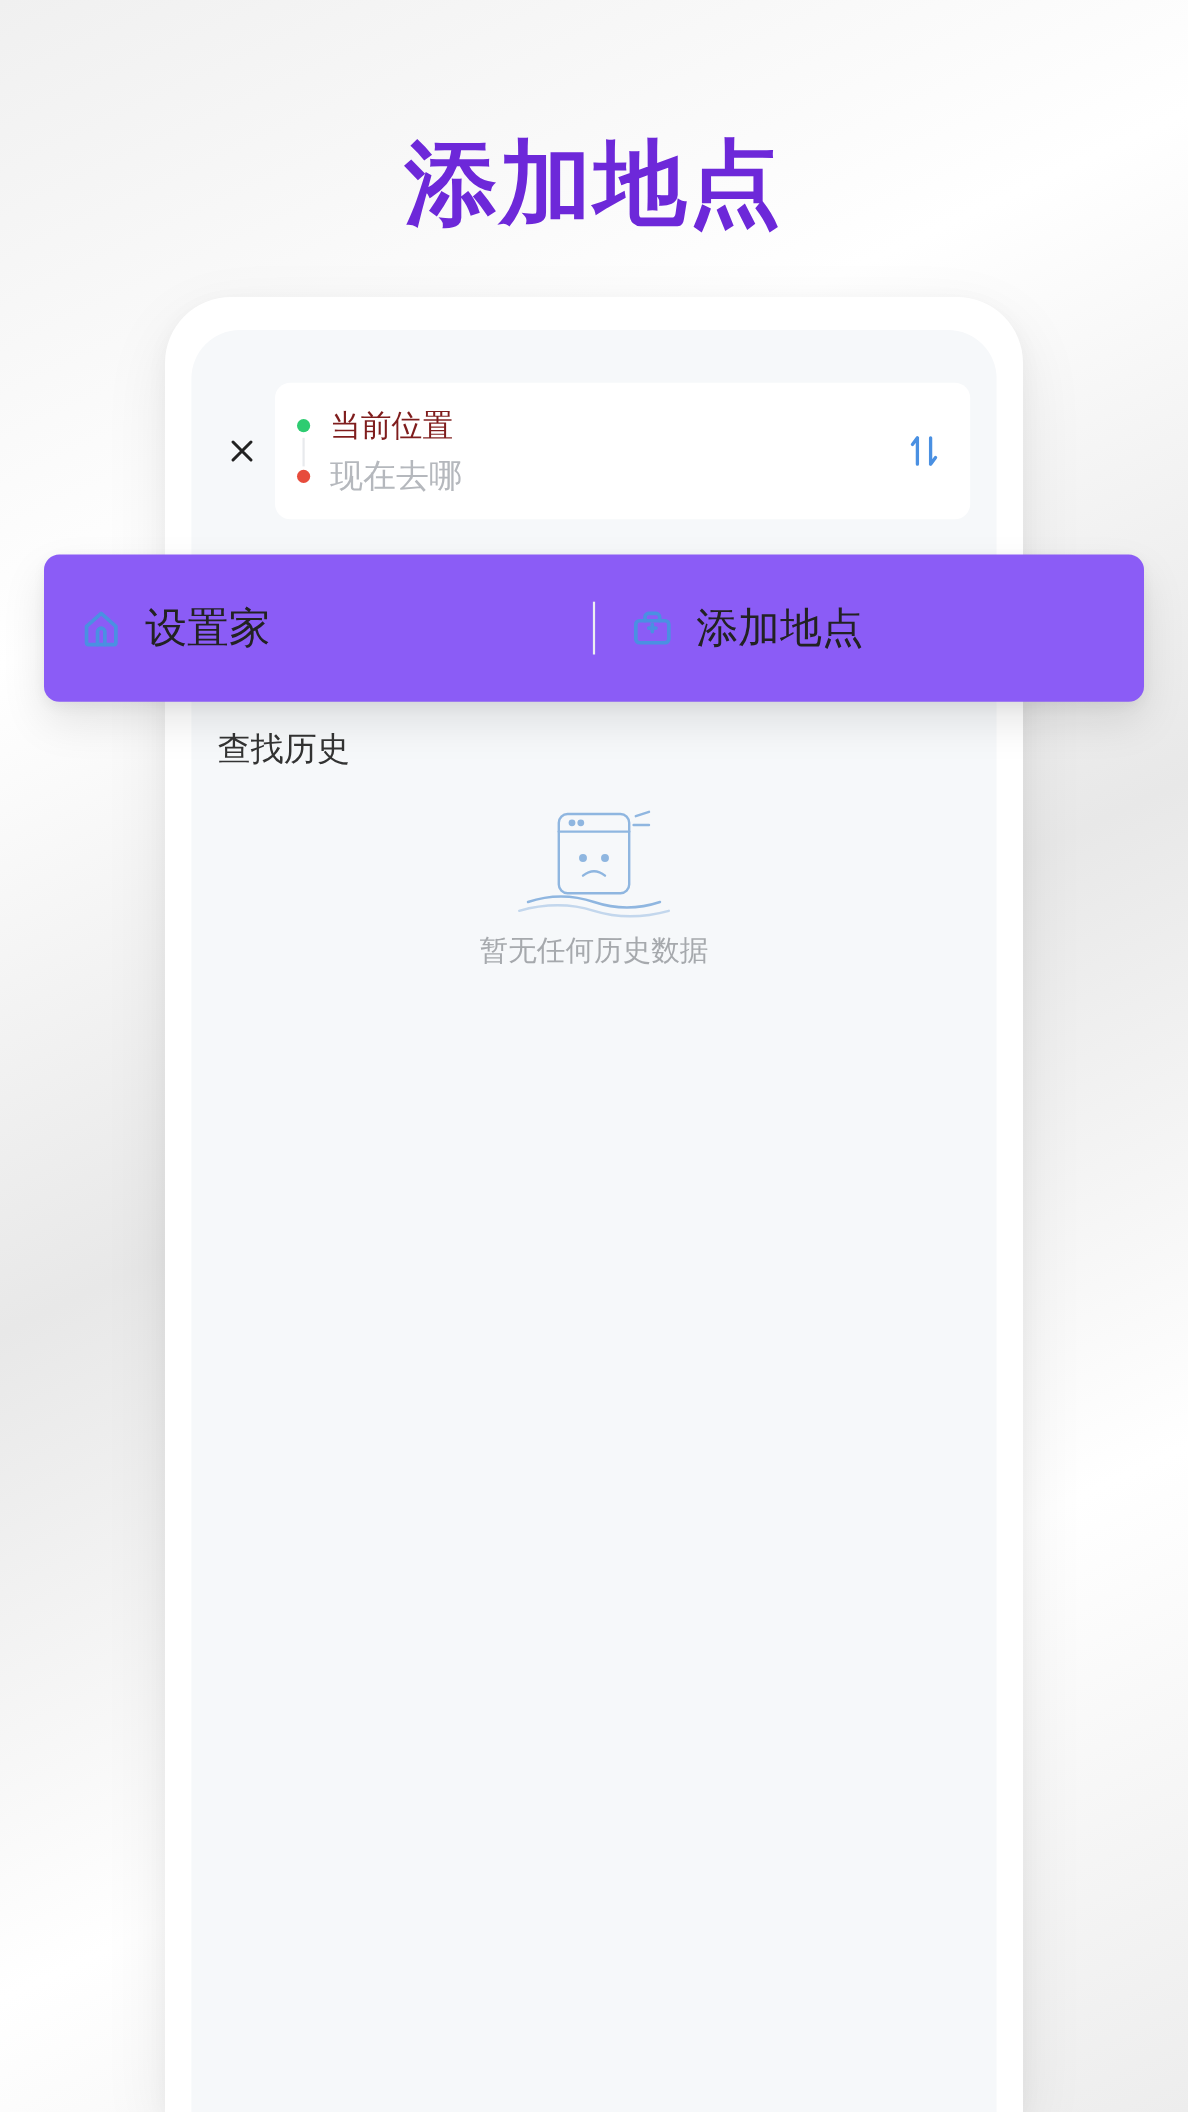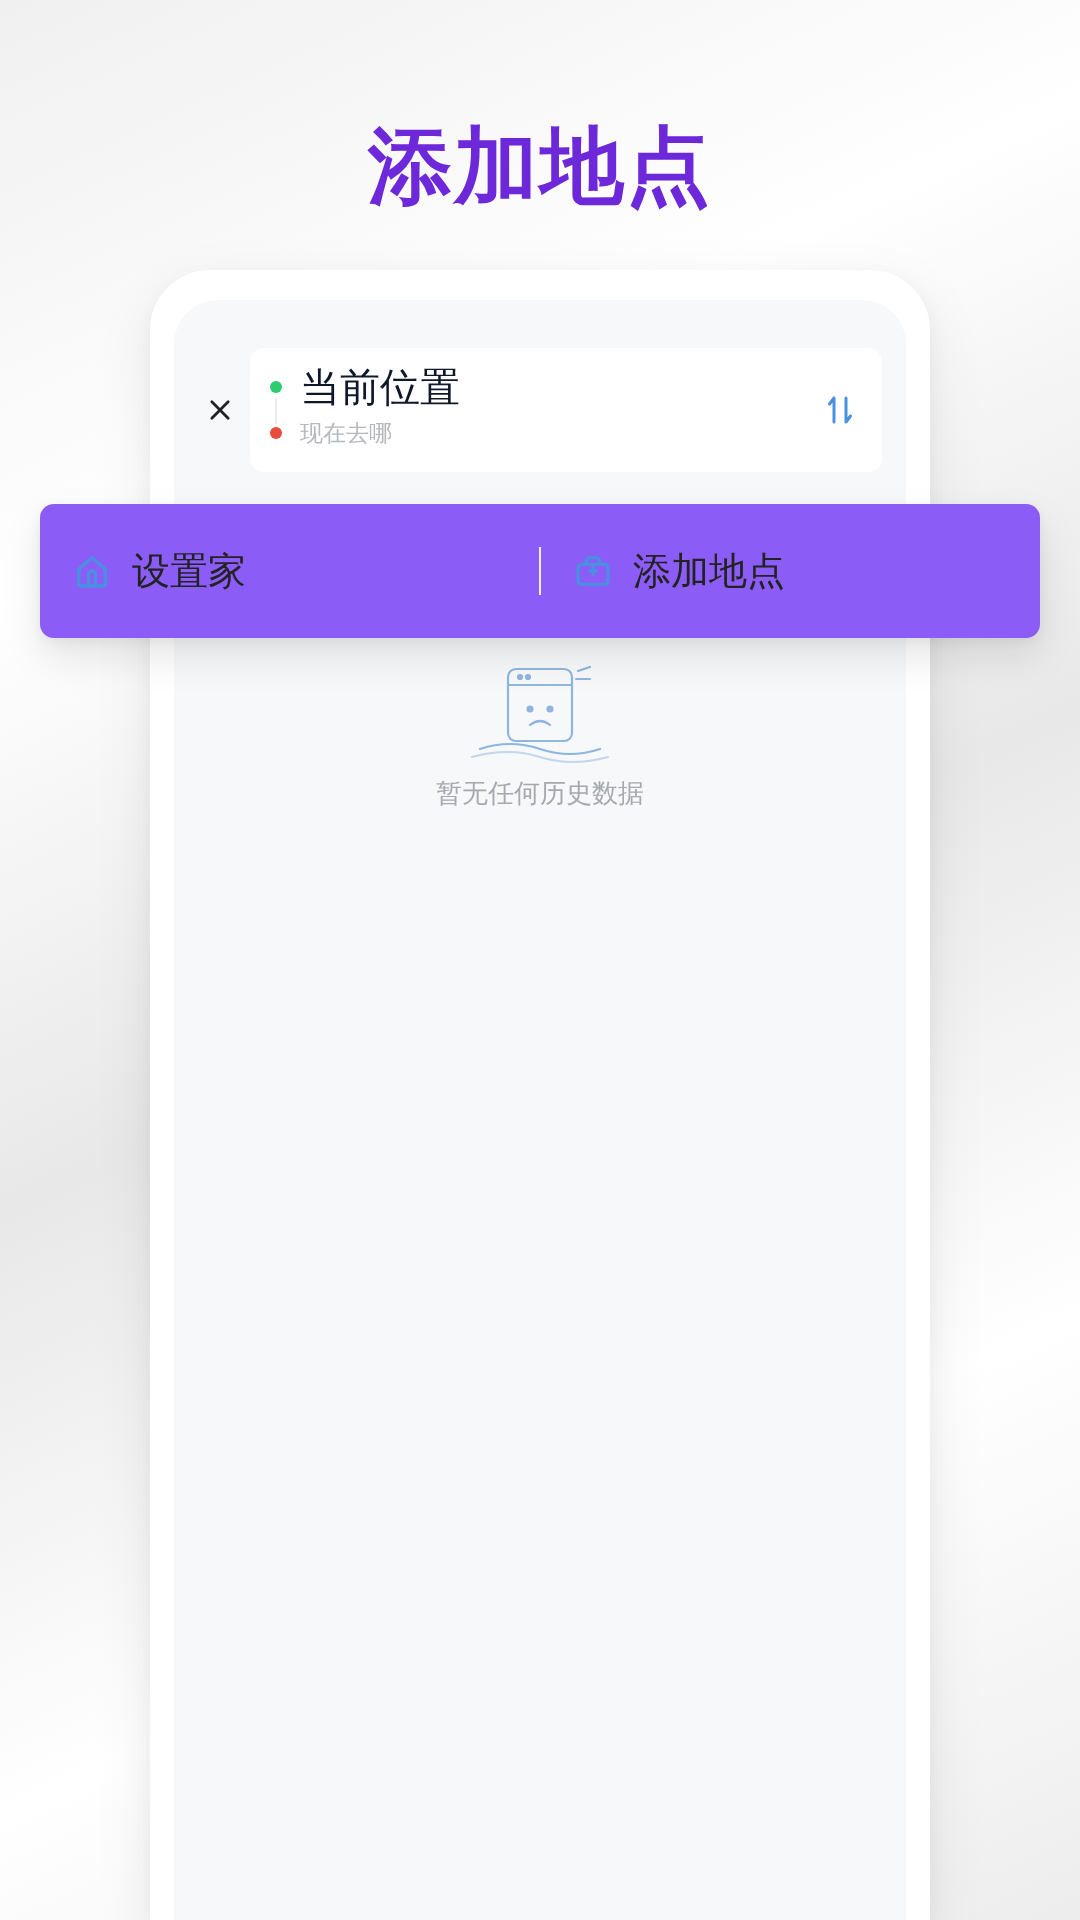--- a/index.html
+++ b/index.html
@@ -76,26 +76,26 @@
 }
 .dot {
   width: 12px;
   height: 12px;
   border-radius: 50%;
   margin-right: 18px;
 }
 .dot-green { background: #2ecc71; }
 .dot-red { background: #e74c3c; }
 .route-text-cur {
-  font-size: 40px;
-  color: #0f172a;
+  font-size: 28px;
+  color: #7f1d1d;
   font-weight: 500;
 }
 .route-text-ph {
-  font-size: 23px;
+  font-size: 30px;
   color: #b5b8bd;
 }
 .connector {
   position: absolute;
   left: 5px;
   top: 34px;
   width: 2px;
   height: 26px;
   background: #e8eaed;
 }
@@ -246,20 +246,21 @@
       <div class="tab">
         <svg viewBox="0 0 24 24" fill="#555">
             <circle cx="13" cy="4" r="2"></circle>
             <path d="M11 22l1.5-7L10 13l.5-4L8 11l-1 4-2-.5 1.5-5L12 6l3 2 1 3 2 1-.7 2-3-1.5-.8-2-1 4 2.5 2 1 6h-2l-.8-5L11 22z"></path>
           </svg>
         <span>步行</span>
       </div>
     </div>
 
     <div class="history-section">
+      <div class="history-title">查找历史</div>
       <div class="empty-state">
         <div class="empty-icon">
           <svg viewBox="0 0 160 110" width="160" height="110" fill="none" stroke="#8fb6e0" stroke-width="2.2" stroke-linecap="round">
             <rect x="48" y="8" width="64" height="72" rx="8"></rect>
             <line x1="48" y1="24" x2="112" y2="24"></line>
             <circle cx="60" cy="16" r="2" fill="#8fb6e0"></circle>
             <circle cx="68" cy="16" r="2" fill="#8fb6e0"></circle>
             <circle cx="70" cy="48" r="2.5" fill="#8fb6e0"></circle>
             <circle cx="90" cy="48" r="2.5" fill="#8fb6e0"></circle>
             <path d="M70 64 Q80 56 90 64"></path>

